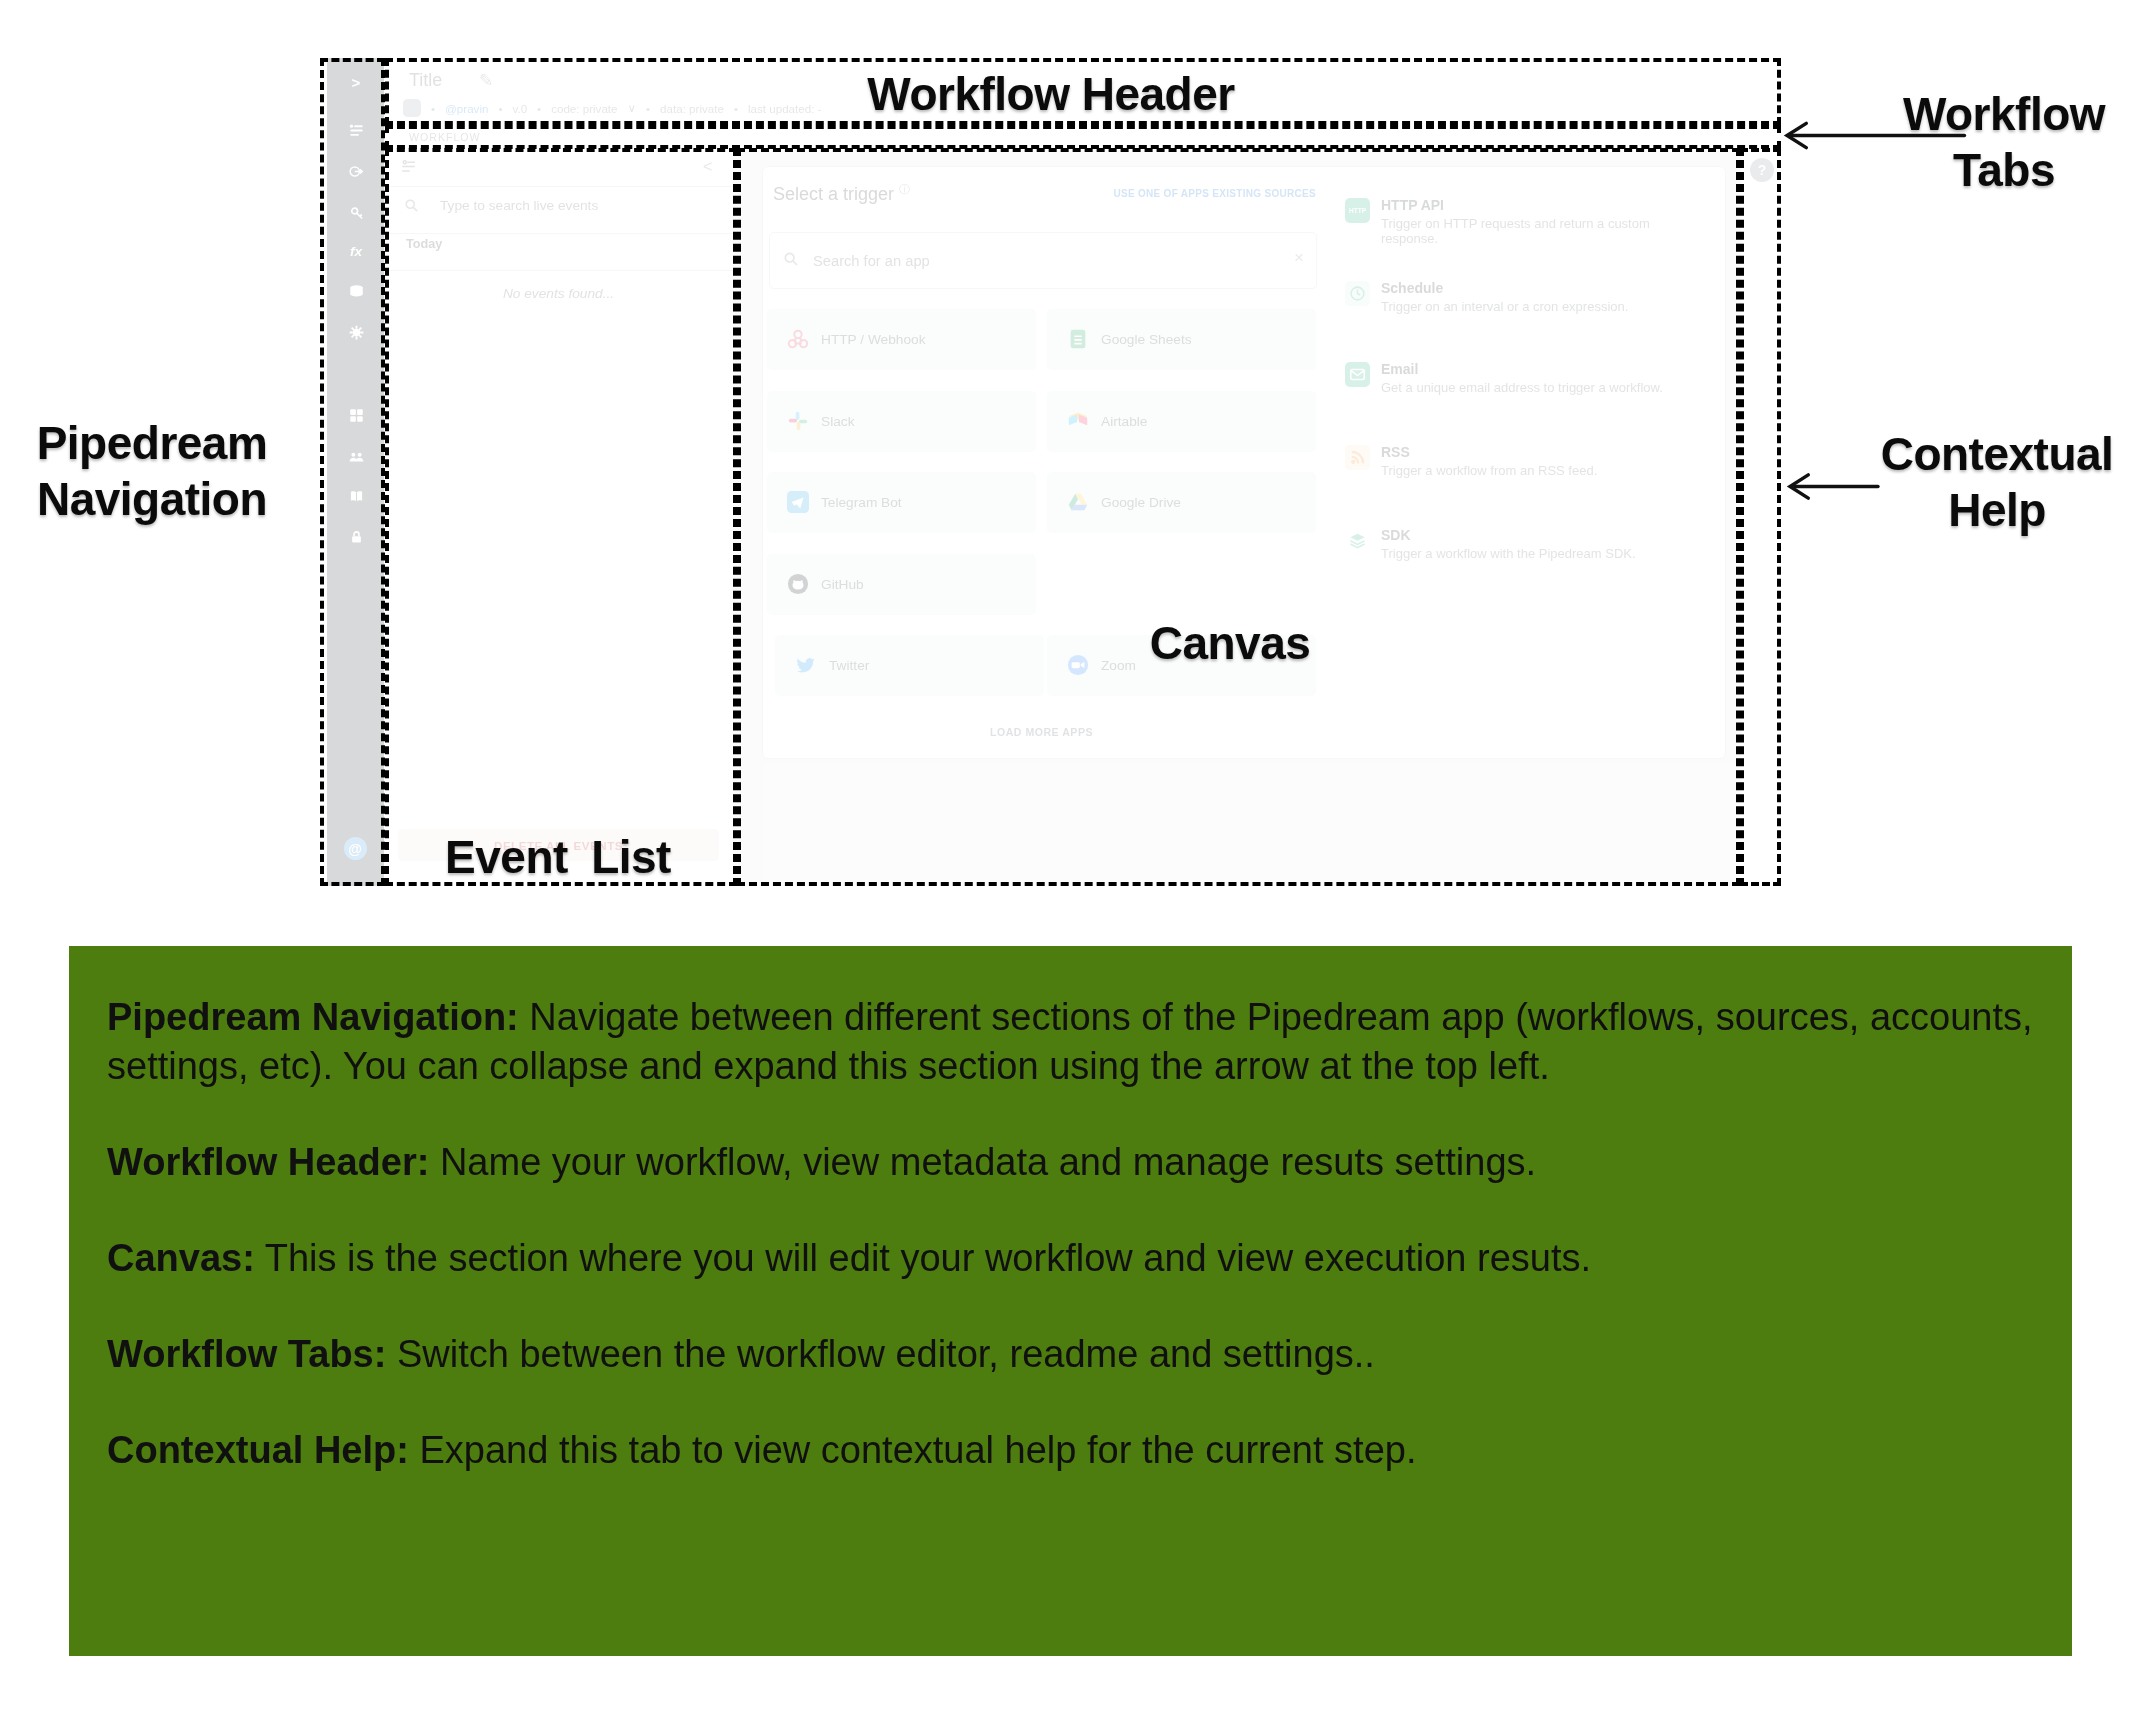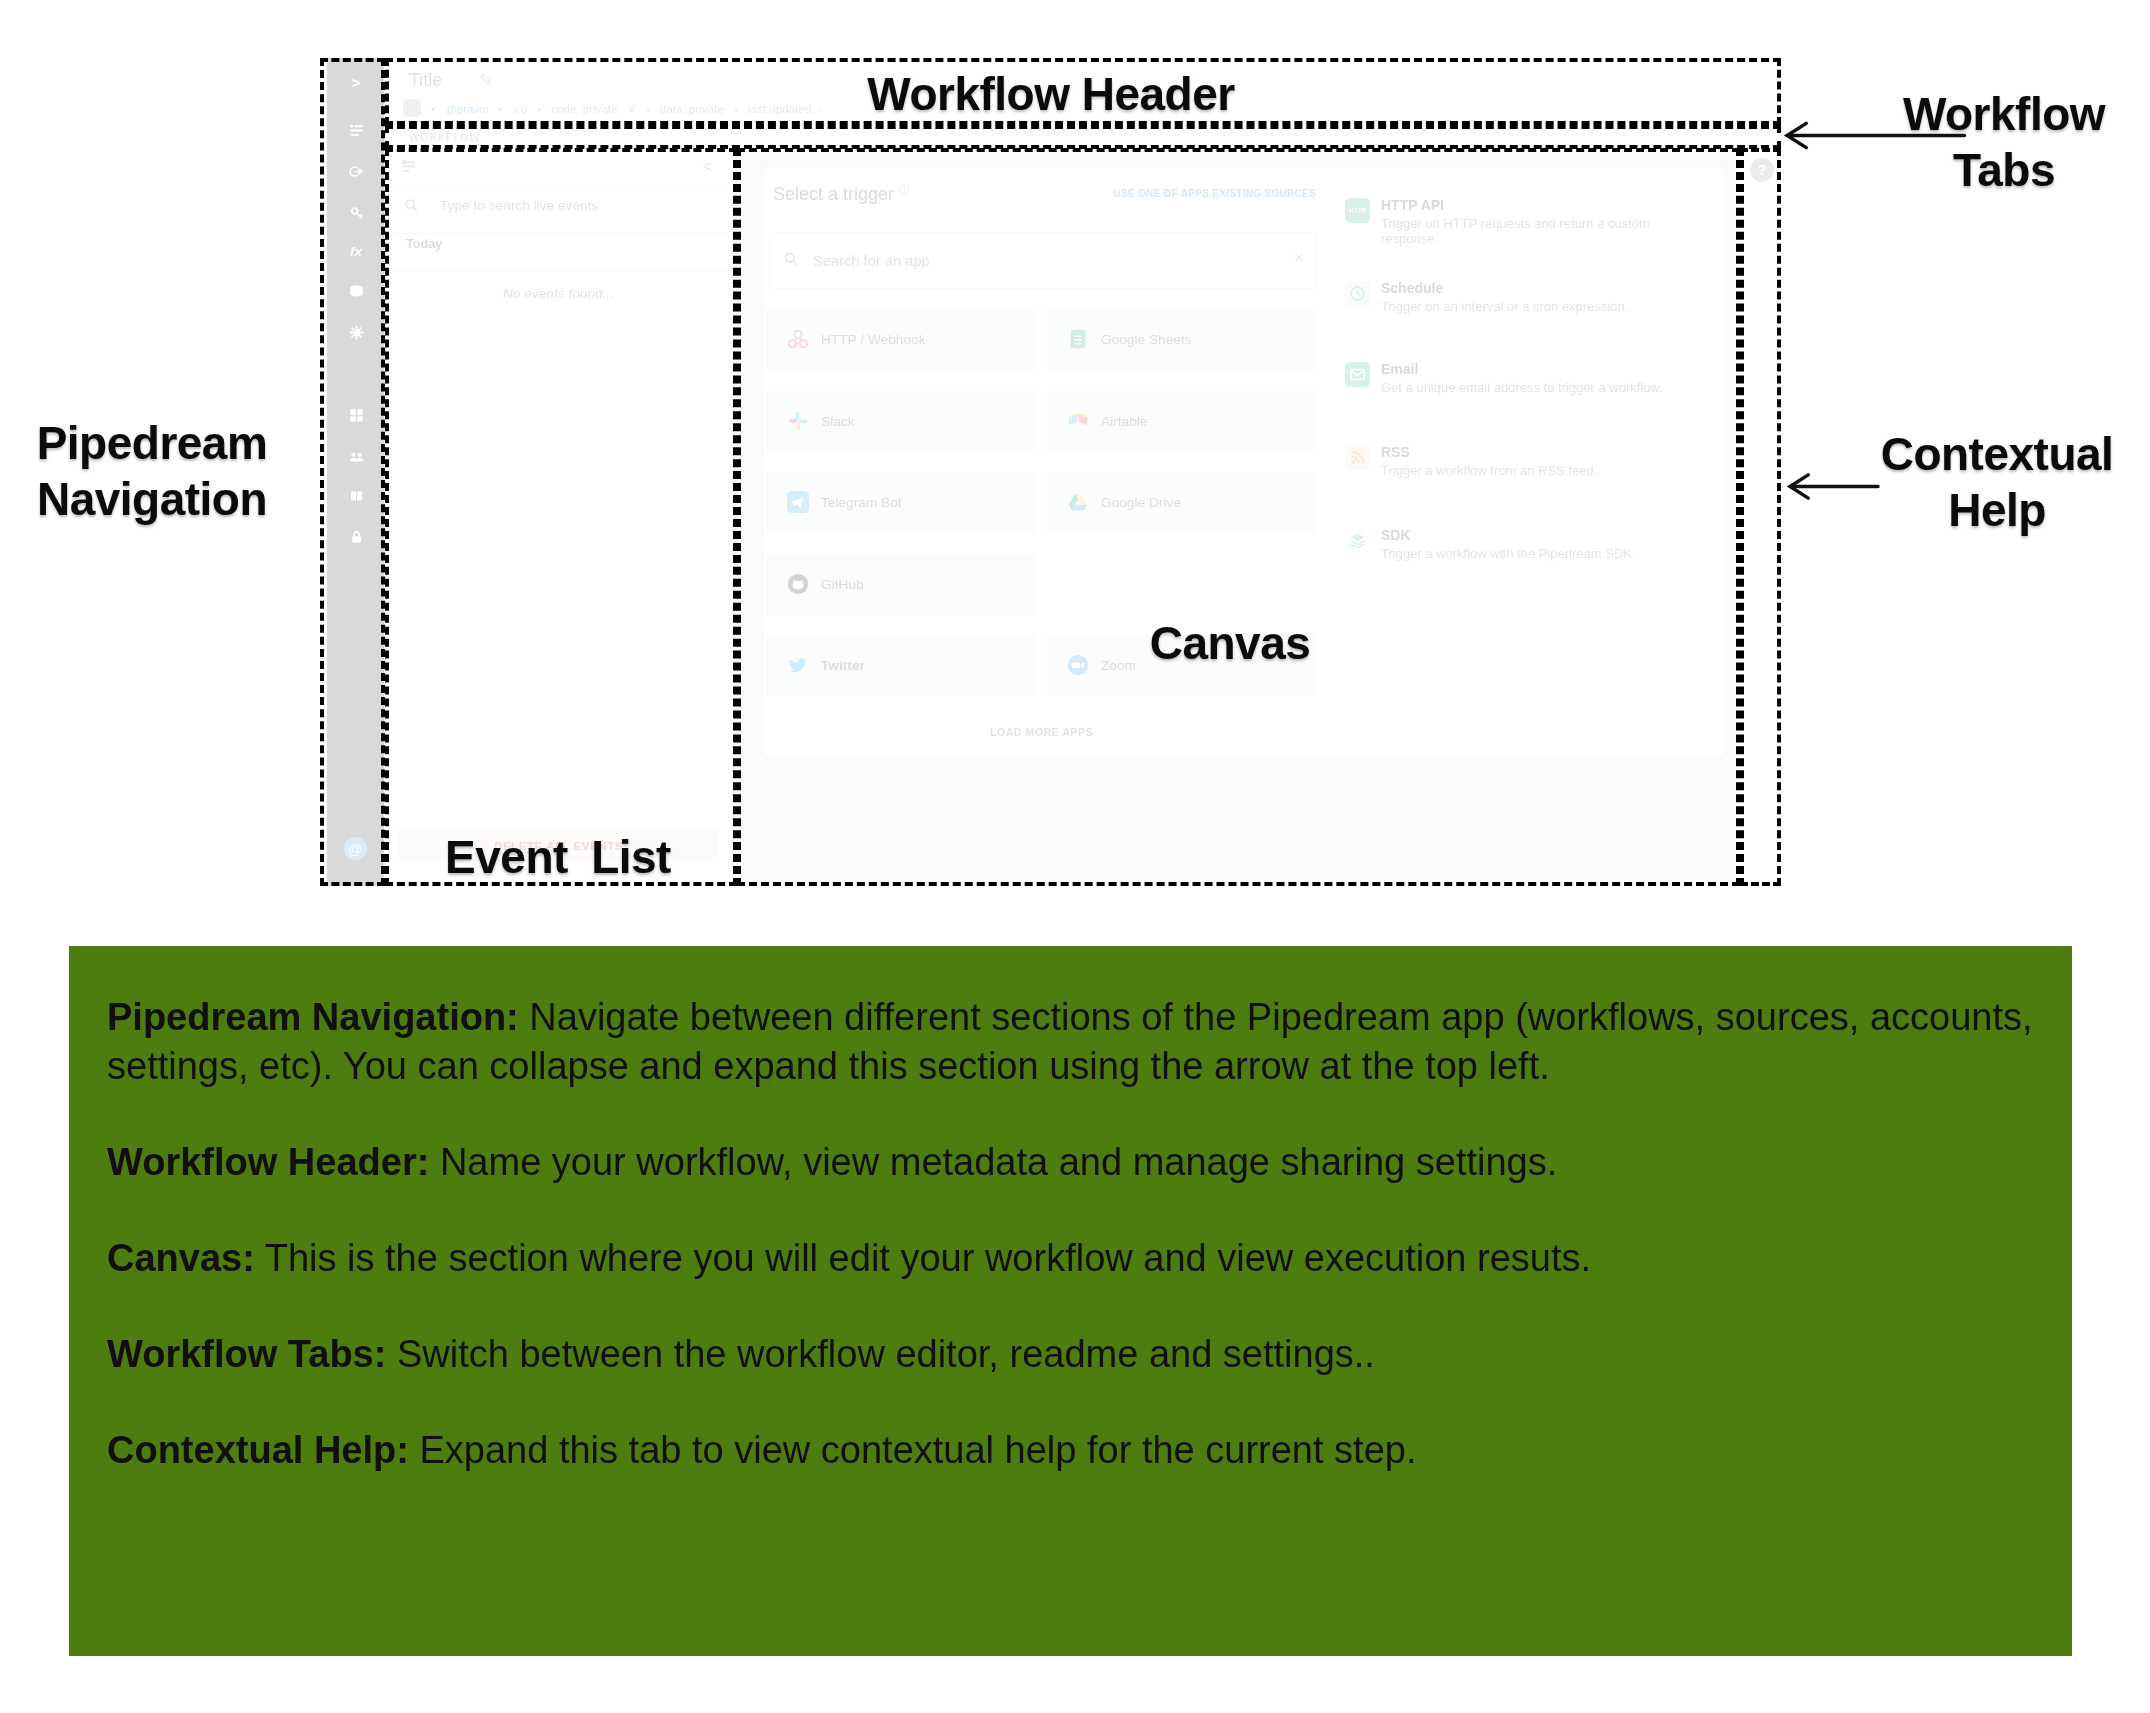--- a/index.html
+++ b/index.html
@@ -275,21 +275,21 @@
       </div>
       <div class="tile" style="left:4px;top:387px;">
         <span class="tile-icon">
           <svg viewBox="0 0 24 24">
               <circle cx="12" cy="12" r="11" fill="#24292f"></circle>
               <path d="M12 18c-4 0-6-2-6-5 0-1 .4-2 1-2.7-.2-.7-.2-1.8.2-2.3 1 0 1.9.6 2.3 1a8 8 0 015 0c.4-.4 1.3-1 2.3-1 .4.5.4 1.6.2 2.3.6.7 1 1.7 1 2.7 0 3-2 5-6 5z" fill="#fff"></path>
             </svg>
         </span>
         <span class="tile-label">GitHub</span>
       </div>
-      <div class="tile" style="left:4px;top:468px;font-weight:bold;">
+      <div class="tile" style="left:12px;top:468px;">
         <span class="tile-icon">
           <svg viewBox="0 0 24 24">
               <path d="M22 6.5c-.8.4-1.6.6-2.4.7a4.2 4.2 0 001.8-2.3c-.8.5-1.7.8-2.6 1a4.1 4.1 0 00-7 3.7A11.7 11.7 0 013 5.2a4.1 4.1 0 001.3 5.5c-.7 0-1.3-.2-1.9-.5 0 2 1.4 3.6 3.3 4-.6.2-1.2.2-1.8.1.5 1.6 2 2.8 3.8 2.8A8.3 8.3 0 012 18.9 11.7 11.7 0 008.3 20c7.5 0 11.7-6.3 11.4-12 .8-.5 1.5-1.2 2.3-1.5z" fill="#1da1f2"></path>
             </svg>
         </span>
         <span class="tile-label">Twitter</span>
       </div>
       <div class="tile" style="left:284px;top:468px;">
         <span class="tile-icon">
           <svg viewBox="0 0 24 24">
@@ -393,21 +393,21 @@
 
 <div class="legend">
   <p>
     <span class="term">Pipedream Navigation:</span>
     <span>Navigate between different sections of the Pipedream app (workflows, sources, accounts, settings, etc). You can collapse and expand this section using the arrow at the top left.</span>
     <span class="it"></span>
     <span></span>
   </p>
   <p>
     <span class="term">Workflow Header:</span>
-    <span>Name your workflow, view metadata and manage sharing settings.</span>
+    <span>Name your workflow, view metadata and manage resuts settings.</span>
     <span class="it"></span>
     <span></span>
   </p>
   <p>
     <span class="term">Canvas:</span>
     <span>This is the section where you will edit your workflow and view execution resuts.</span>
     <span class="it"></span>
     <span></span>
   </p>
   <p>

